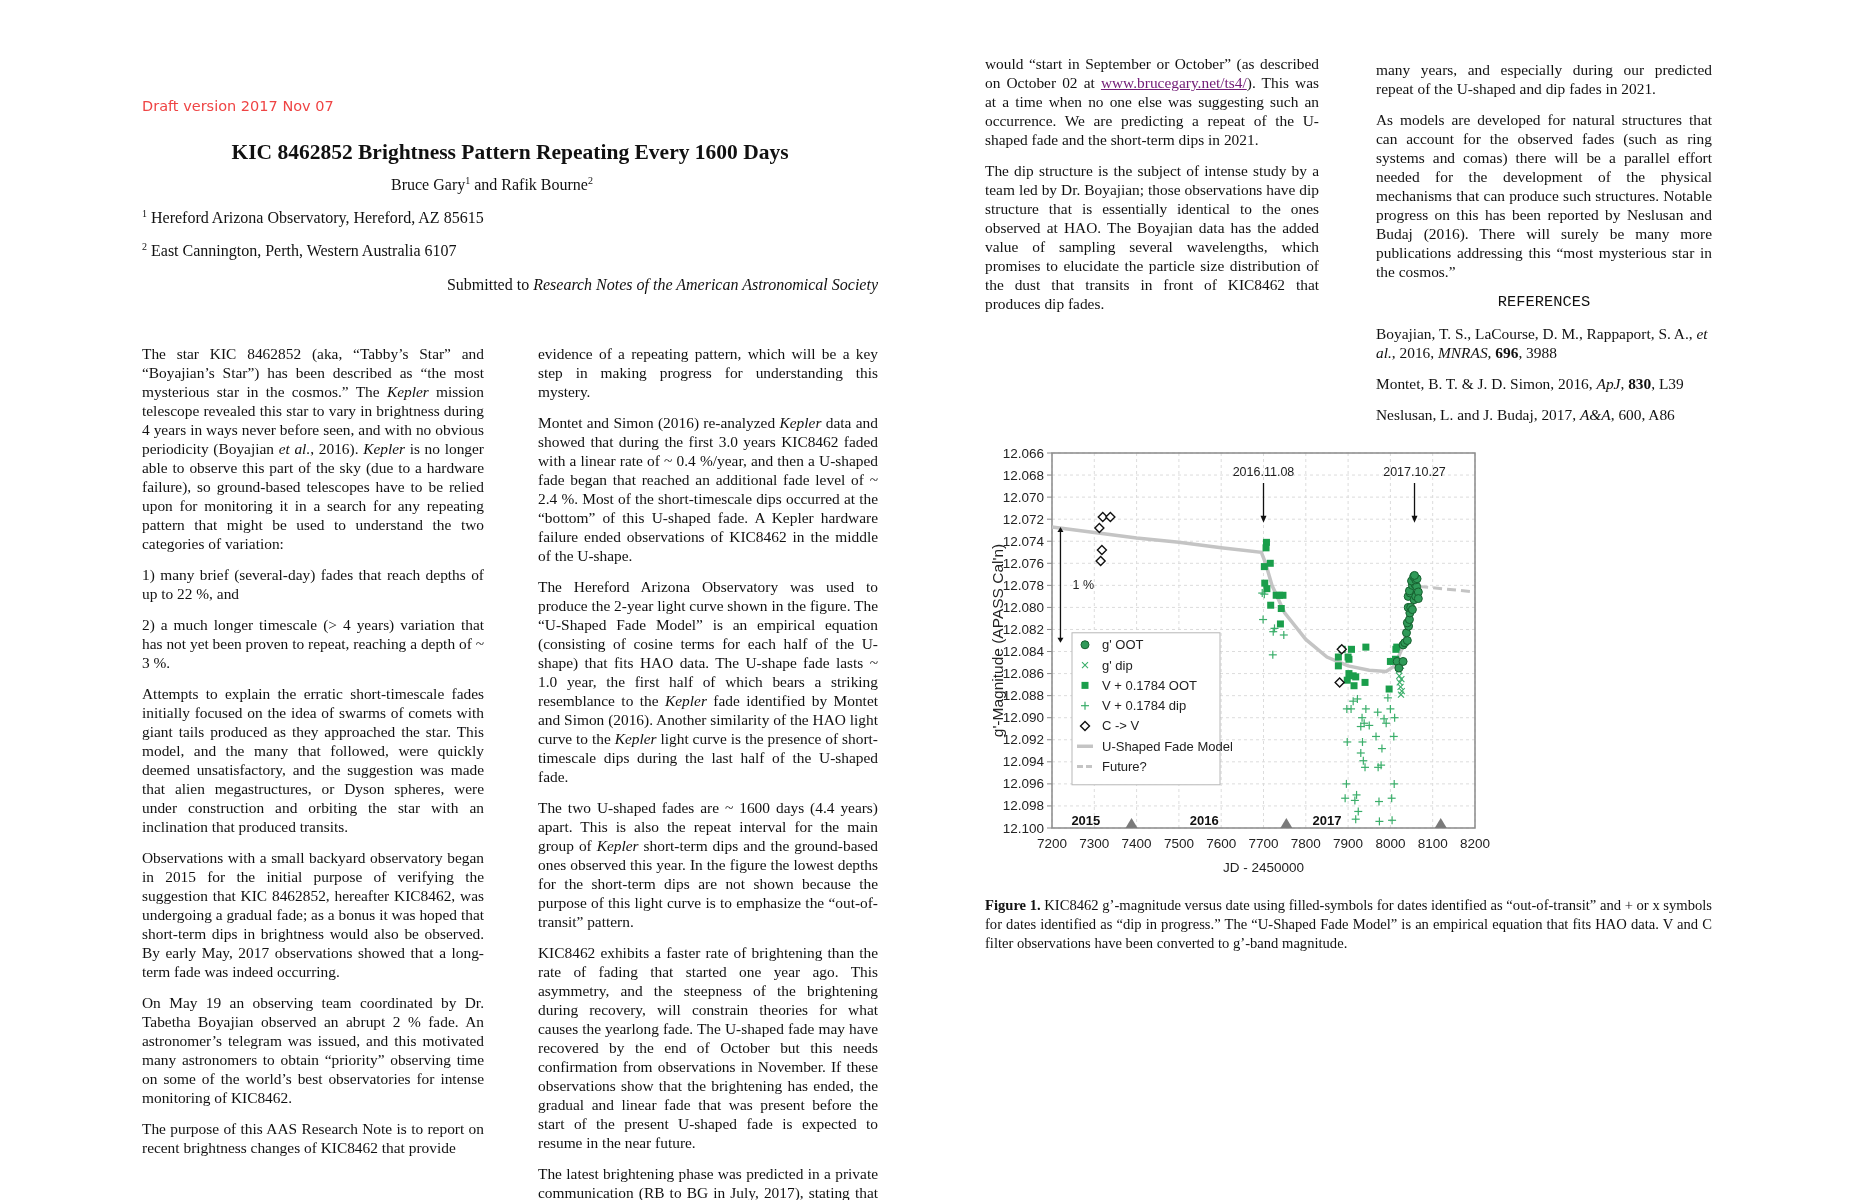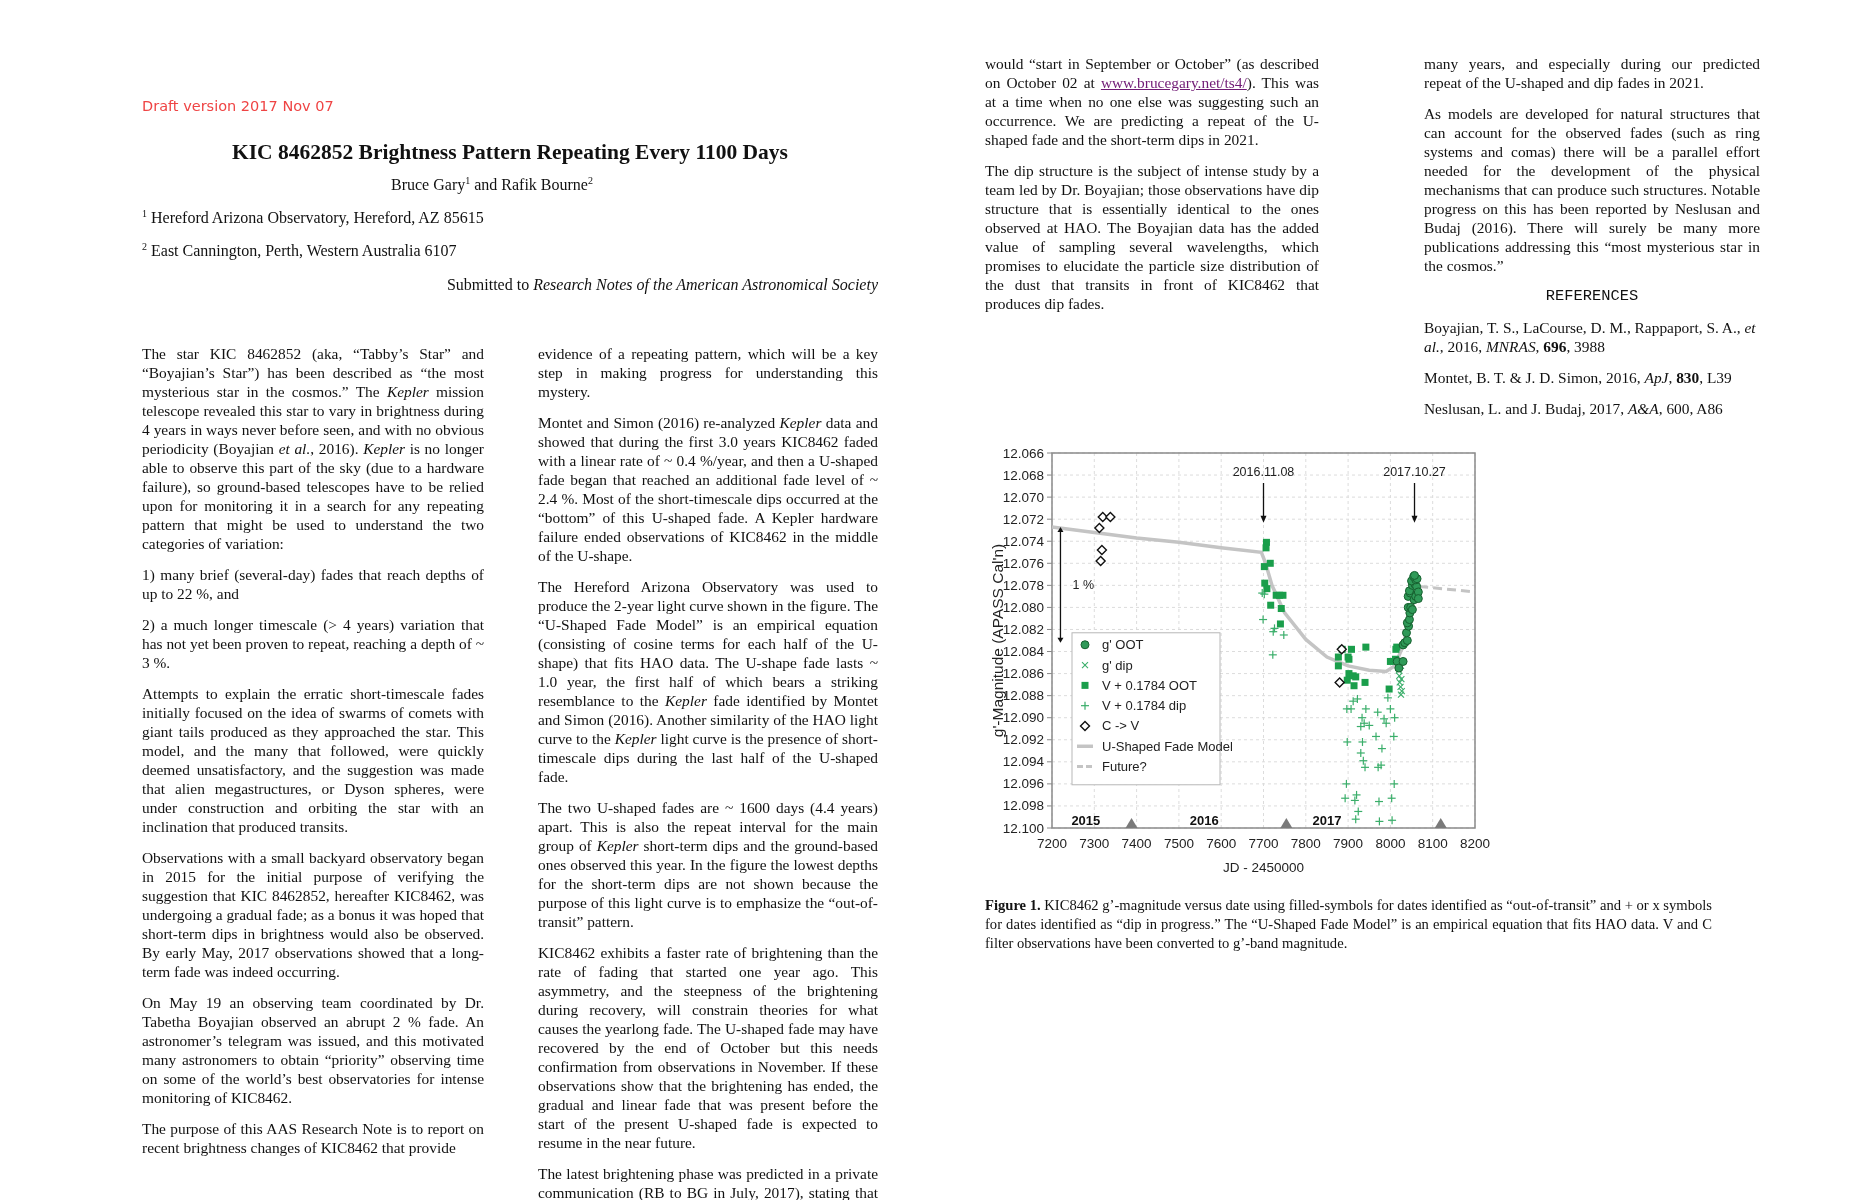--- a/index.html
+++ b/index.html
@@ -10,38 +10,38 @@
   .title { left:142px; width:736px; top:140px; text-align:center; font-weight:bold; font-size:21.5px; }
   .authors { left:124px; width:736px; top:176px; text-align:center; font-size:16px; }
   .affil { left:142px; font-size:16px; }
   .submitted { left:142px; width:736px; top:276px; text-align:right; font-size:16px; }
   sup { font-size:10px; vertical-align:super; line-height:0; }
   .col { position:absolute; font-size:15.4px; line-height:19px; text-align:justify; }
   .col p { margin:0 0 12px 0; }
   .col-left { left:142px; top:344px; width:342px; }
   .col-mid { left:538px; top:344px; width:340px; }
   .col-r1 { left:985px; top:54px; width:334px; }
-  .col-r2 { left:1376px; top:54px; width:336px;margin-left:48px; }
+  .col-r2 { left:1376px; top:60px; width:336px; }
   .refs-h { text-align:center; margin:4px 0 12px 0;font-family:Liberation Mono, monospace; }
   .ref { text-align:left; }
   a.link { color:#701a75; text-decoration:underline; }
   .caption { left:985px; top:896px; width:727px; font-size:14.6px; line-height:19px; text-align:justify; }
   
   .chart { left:985px; top:440px; width:740px; height:440px; }
   .chart svg { position:absolute; left:0; top:0; }
   .axis-label { font-family:"Liberation Sans","DejaVu Sans",sans-serif; font-size:13.5px; fill:#222; }
   .legend-text { font-family:"Liberation Sans","DejaVu Sans",sans-serif; font-size:13px; fill:#222; }
   .year-label { font-family:"Liberation Sans","DejaVu Sans",sans-serif; font-size:13px; font-weight:bold; fill:#111; }
   .annot { font-family:"Liberation Sans","DejaVu Sans",sans-serif; font-size:12.5px; fill:#222; }
 </style>
 </head>
 <body>
 
 <div class="abs draft">Draft version 2017 Nov 07</div>
-<div class="abs title">KIC 8462852 Brightness Pattern Repeating Every 1100 Days</div>
+<div class="abs title">KIC 8462852 Brightness Pattern Repeating Every 1600 Days</div>
 <div class="abs authors"><span>Bruce Gary</span><sup>1</sup><span> and </span><span>Rafik Bourne</span><sup>2</sup></div>
 <div class="abs affil" style="top:209px;"><sup>1</sup><span> Hereford Arizona Observatory, Hereford, AZ 85615</span></div>
 <div class="abs affil" style="top:242px;"><sup>2</sup><span> East Cannington, Perth, Western Australia 6107</span></div>
 <div class="abs submitted"><span>Submitted to </span><i>Research Notes of the American Astronomical Society</i></div>
 
 <div class="col col-left">
   <p><span>The star KIC 8462852 (aka, “Tabby’s Star” and “Boyajian’s Star”) has been described as “the most mysterious star in the cosmos.” The </span><i>Kepler</i><span> mission telescope revealed this star to vary in brightness during 4 years in ways never before seen, and with no obvious periodicity (Boyajian </span><i>et al.</i><span>, 2016). </span><i>Kepler</i><span> is no longer able to observe this part of the sky (due to a hardware failure), so ground-based telescopes have to be relied upon for monitoring it in a search for any repeating pattern that might be used to understand the two categories of variation:</span></p>
   <p>1) many brief (several-day) fades that reach depths of up to 22 %, and</p>
   <p>2) a much longer timescale (&gt; 4 years) variation that has not yet been proven to repeat, reaching a depth of ~ 3 %.</p>
   <p>Attempts to explain the erratic short-timescale fades initially focused on the idea of swarms of comets with giant tails produced as they approached the star. This model, and the many that followed, were quickly deemed unsatisfactory, and the suggestion was made that alien megastructures, or Dyson spheres, were under construction and orbiting the star with an inclination that produced transits.</p>

